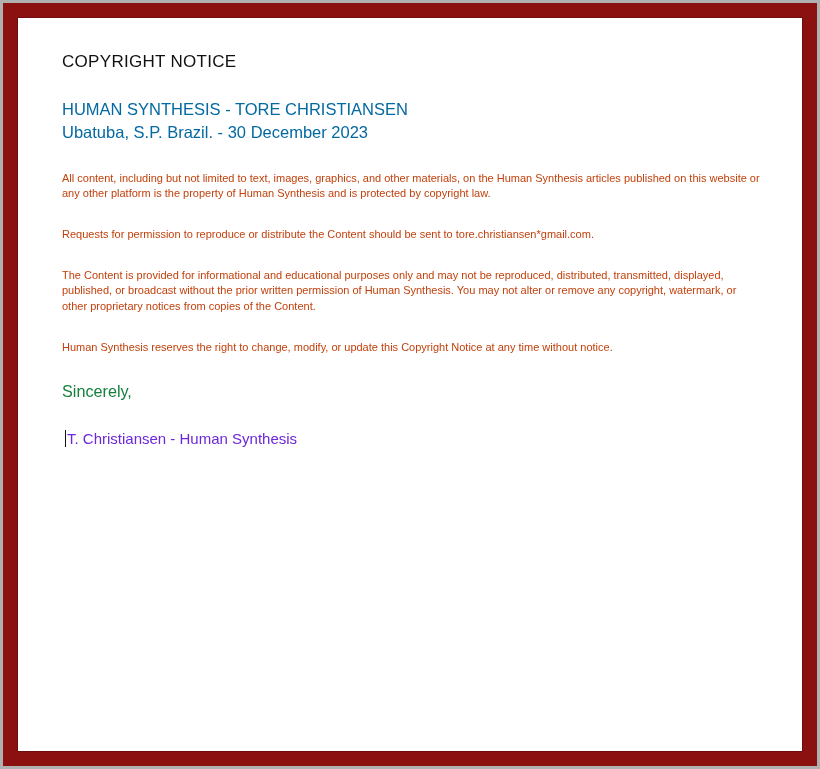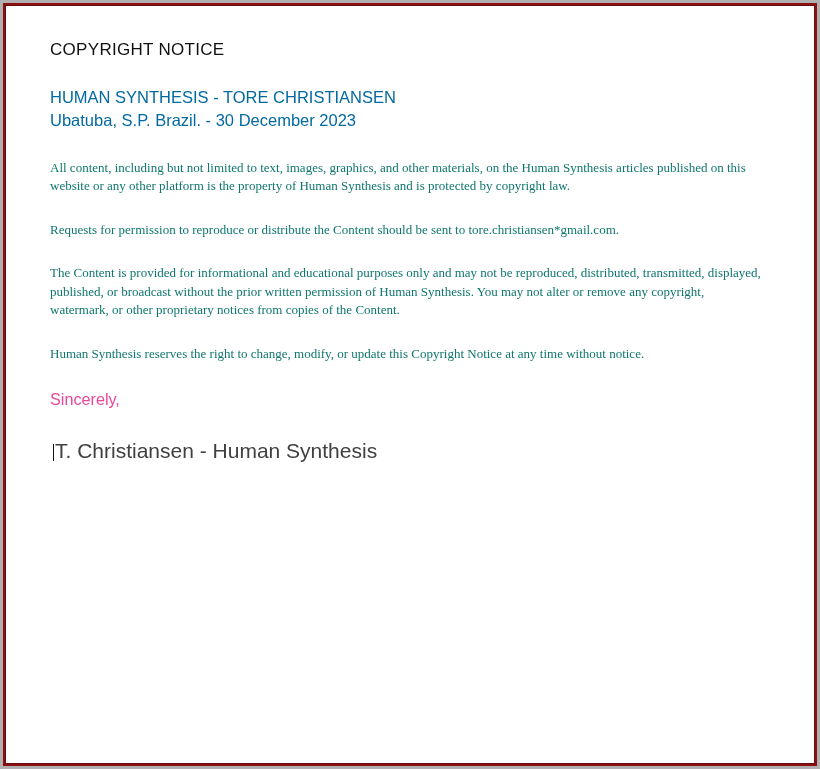--- a/index.html
+++ b/index.html
@@ -12,21 +12,21 @@
     background: #ffffff;
     font-family: "Liberation Sans", sans-serif;
     overflow: hidden;
   }
   .page-frame {
     box-sizing: border-box;
     width: 820px;
     height: 769px;
     border: 3px solid #b0b0b0;
     background: #8b1010;
-    padding: 2px;
+    padding: 14px;
   }
   .inner-border {
     box-sizing: border-box;
     width: 100%;
     height: 100%;
     border: 1px solid #6d0d0d;
     background: #ffffff;
     padding: 34px 42px 20px 44px;
   }
   .doc-title {
@@ -39,36 +39,35 @@
   .author-block {
     margin: 0 0 26px 0;
   }
   .author-line {
     font-size: 16.5px;
     color: #0369a1;
     line-height: 1.42;
     margin: 0;
   }
   .body-para {
-    font-size: 13px;
-    color: #0f766e;
+    font-size: 11px;
+    color: #c2410c;
     line-height: 1.42;
     margin: 0 0 25px 0;
     max-width: 712px;
-    font-family: Liberation Serif, serif;
   }
   .sign-off {
     font-size: 16.2px;
-    color: #ec4899;
+    color: #15803d;
     line-height: 1.42;
     margin: 0 0 25px 0;
   }
   .signature-line {
-    font-size: 21px;
-    color: #404040;
+    font-size: 15px;
+    color: #6d28d9;
     line-height: 1.42;
     margin: 0;
     position: relative;
     padding-left: 3px;
   }
   .caret {
     display: inline-block;
     width: 1px;
     height: 17px;
     background: #111111;

